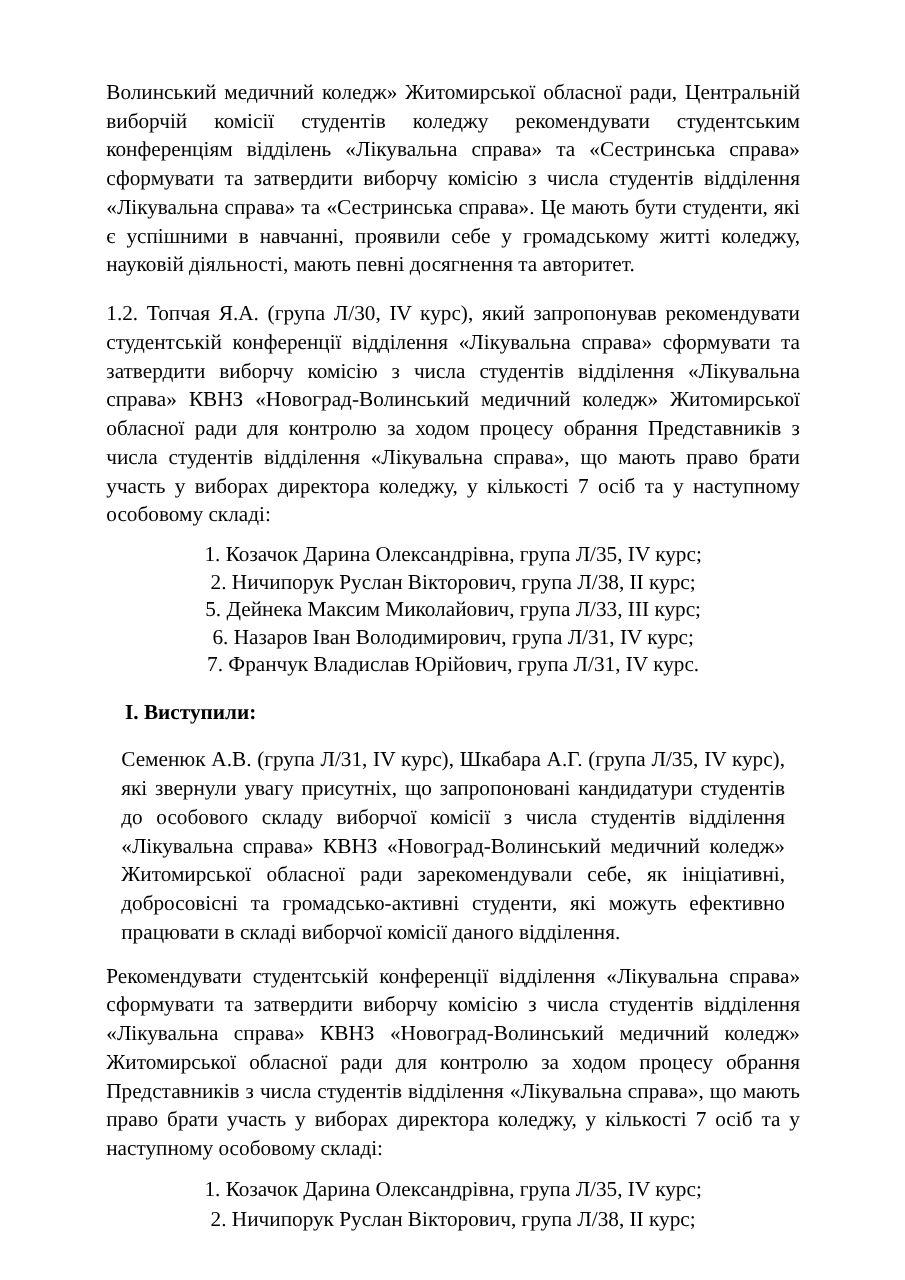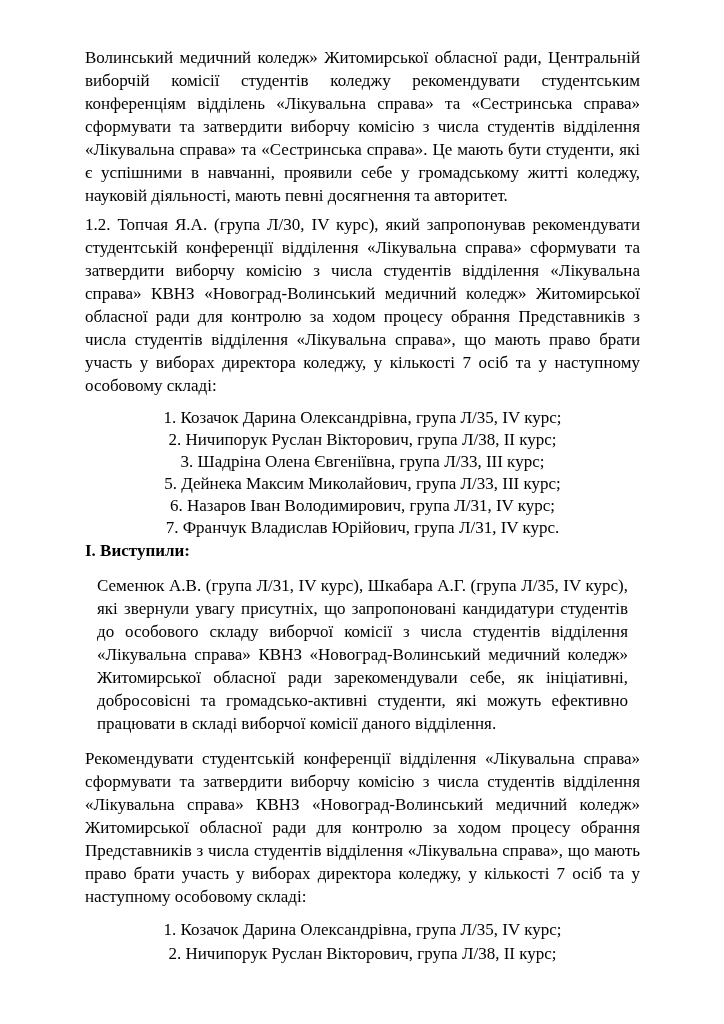--- a/index.html
+++ b/index.html
@@ -19,21 +19,21 @@
   }
   .content {
     box-sizing: border-box;
     width: 100%;
     height: 100%;
     padding: 46px 84px 0 85px;
     font-size: 17px;
     line-height: 23px;
   }
   .para {
-    margin: 0 0 6px 0;
+    margin: 16px 0 6px 0;
     text-align: justify;
     text-justify: inter-word;
   }
   .para.gap-before-list {
     margin-bottom: 10px;
   }
   .member-list {
     margin: 0;
     padding: 0;
     list-style: none;
@@ -42,21 +42,21 @@
   .member-list .list-item {
     line-height: 22px;
     white-space: nowrap;
   }
   .final-list .list-item {
     line-height: 24px;
   }
   .heading {
     font-weight: bold;
     line-height: 23px;
-    margin: 0;
+    margin: 15px;
     text-align: left;
   }
   .para.flow {
     margin: 12px;
   }
   .para.gap-after {
     margin: 0 0 10px 0;
   }
 </style>
 </head>
@@ -65,21 +65,20 @@
 <div class="page">
   <div class="content">
 
     <p class="para">Волинський медичний коледж» Житомирської обласної ради, Центральній виборчій комісії студентів коледжу рекомендувати студентським конференціям відділень «Лікувальна справа» та «Сестринська справа» сформувати та затвердити виборчу комісію з числа студентів відділення «Лікувальна справа» та «Сестринська справа». Це мають бути студенти, які є успішними в навчанні, проявили себе у громадському житті коледжу, науковій діяльності, мають певні досягнення та авторитет.</p>
 
     <p class="para gap-before-list">1.2. Топчая Я.А. (група Л/30, IV курс), який запропонував рекомендувати студентській конференції відділення «Лікувальна справа» сформувати та затвердити виборчу комісію з числа студентів відділення «Лікувальна справа» КВНЗ «Новоград-Волинський медичний коледж» Житомирської обласної ради для контролю за ходом процесу обрання Представників з числа студентів відділення «Лікувальна справа», що мають право брати участь у виборах директора коледжу, у кількості 7 осіб та у наступному особовому складі:</p>
 
     <div class="member-list">
       <div class="list-item">1. Козачок Дарина Олександрівна, група Л/35, IV курс;</div>
       <div class="list-item">2. Ничипорук Руслан Вікторович, група Л/38, II курс;</div>
-      <div class="list-item">3. Шадріна Олена Євгеніївна, група Л/33, III курс;</div>
       <div class="list-item">5. Дейнека Максим Миколайович, група Л/33, III курс;</div>
       <div class="list-item">6. Назаров Іван Володимирович, група Л/31, IV курс;</div>
       <div class="list-item">7. Франчук Владислав Юрійович, група Л/31, IV курс.</div>
     </div>
 
     <div class="heading">І. Виступили:</div>
 
     <p class="para flow">Семенюк А.В. (група Л/31, IV курс), Шкабара А.Г. (група Л/35, IV курс), які звернули увагу присутніх, що запропоновані кандидатури студентів до особового складу виборчої комісії з числа студентів відділення «Лікувальна справа» КВНЗ «Новоград-Волинський медичний коледж» Житомирської обласної ради зарекомендували себе, як ініціативні, добросовісні та громадсько-активні студенти, які можуть ефективно працювати в складі виборчої комісії даного відділення.</p>
 
 

